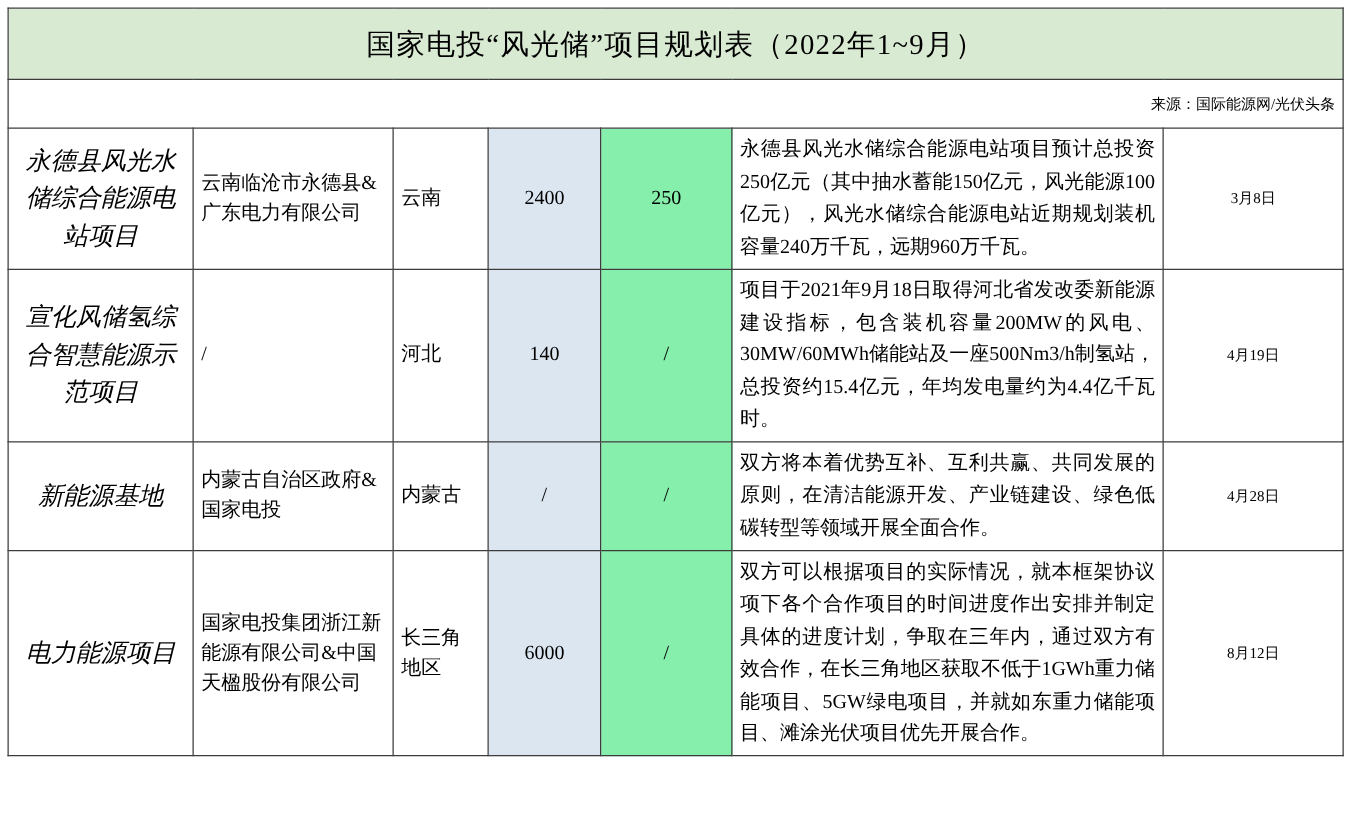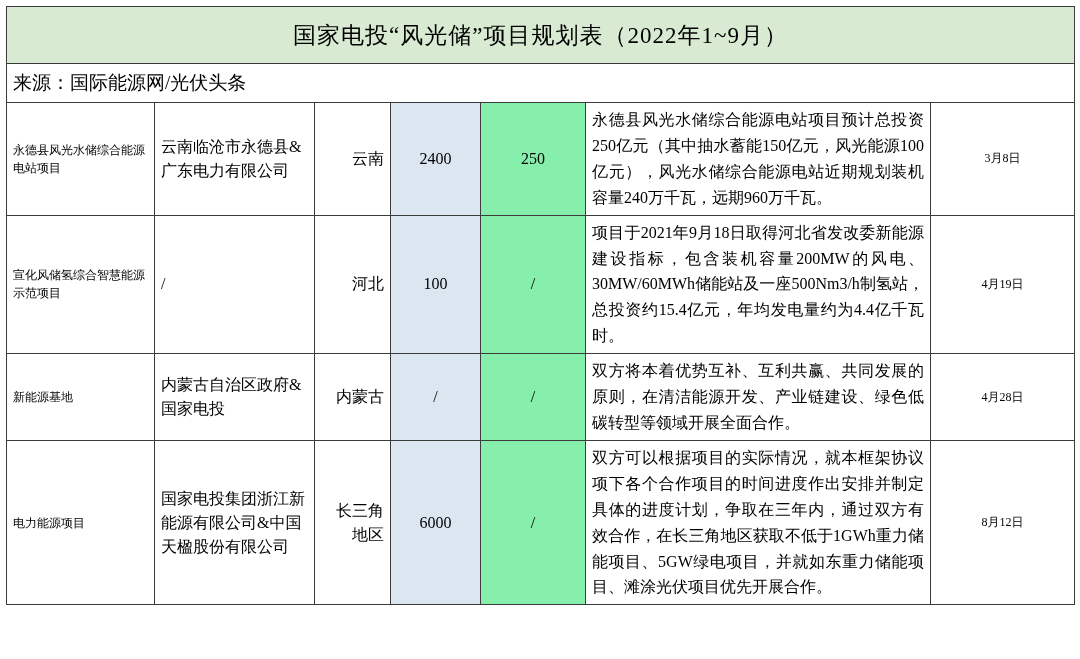--- a/index.html
+++ b/index.html
@@ -43,36 +43,38 @@
   }
   .hdr td {
     background: #edf4e6;
     text-align: center;
     font-size: 17px;
     font-weight: bold;
     line-height: 1.25;
     height: 48px;
   }
   .source-row td {
-    font-size: 19px;
+    text-align: right;
+    font-size: 12px;
     height: 30px;
     padding-right: 10px;
   }
   .c-name {
-    text-align: left;
-    font-size: 12px;
+    text-align: center;
+    font-size: 20px;
     line-height: 1.5;
+    font-style: italic;
   }
   .c-parties {
     text-align: left;
     font-size: 16px;
     line-height: 1.5;
   }
   .c-region {
-    text-align: right;
+    text-align: left;
     font-size: 16px;
     line-height: 1.5;
   }
   .c-scale {
     text-align: center;
     font-size: 16px;
     background: #dce6f1;
   }
   .c-invest {
     text-align: center;
@@ -123,21 +125,21 @@
         <td class="c-scale">2400</td>
         <td class="c-invest">250</td>
         <td class="c-detail">永德县风光水储综合能源电站项目预计总投资250亿元（其中抽水蓄能150亿元，风光能源100亿元），风光水储综合能源电站近期规划装机容量240万千瓦，远期960万千瓦。</td>
         <td class="c-date">3月8日</td>
       </tr>
 
       <tr>
         <td class="c-name">宣化风储氢综合智慧能源示范项目</td>
         <td class="c-parties">/</td>
         <td class="c-region">河北</td>
-        <td class="c-scale">100</td>
+        <td class="c-scale">140</td>
         <td class="c-invest">/</td>
         <td class="c-detail">项目于2021年9月18日取得河北省发改委新能源建设指标，包含装机容量200MW的风电、30MW/60MWh储能站及一座500Nm3/h制氢站，总投资约15.4亿元，年均发电量约为4.4亿千瓦时。</td>
         <td class="c-date">4月19日</td>
       </tr>
 
       <tr>
         <td class="c-name">新能源基地</td>
         <td class="c-parties">内蒙古自治区政府&amp;国家电投</td>
         <td class="c-region">内蒙古</td>
         <td class="c-scale">/</td>

